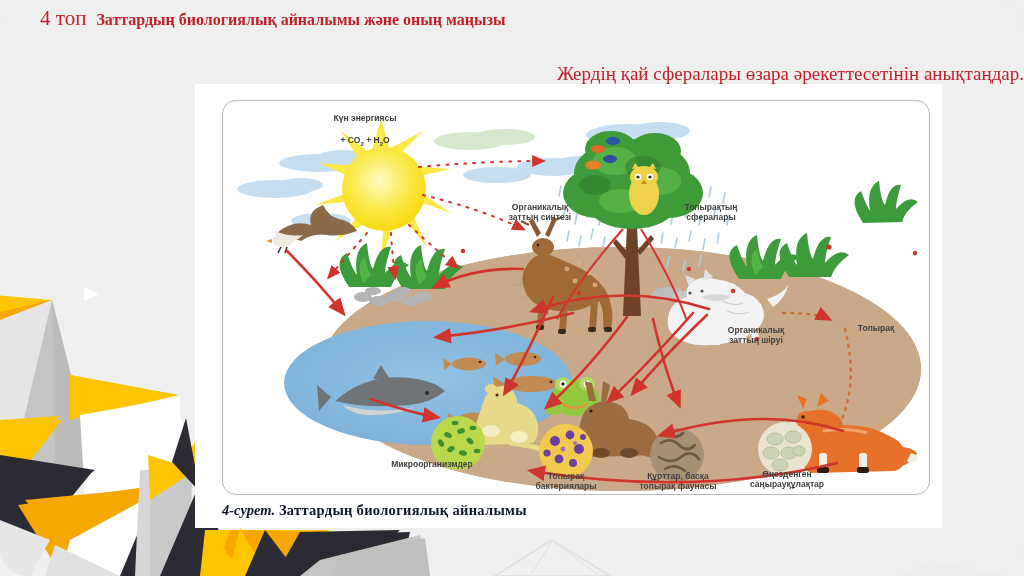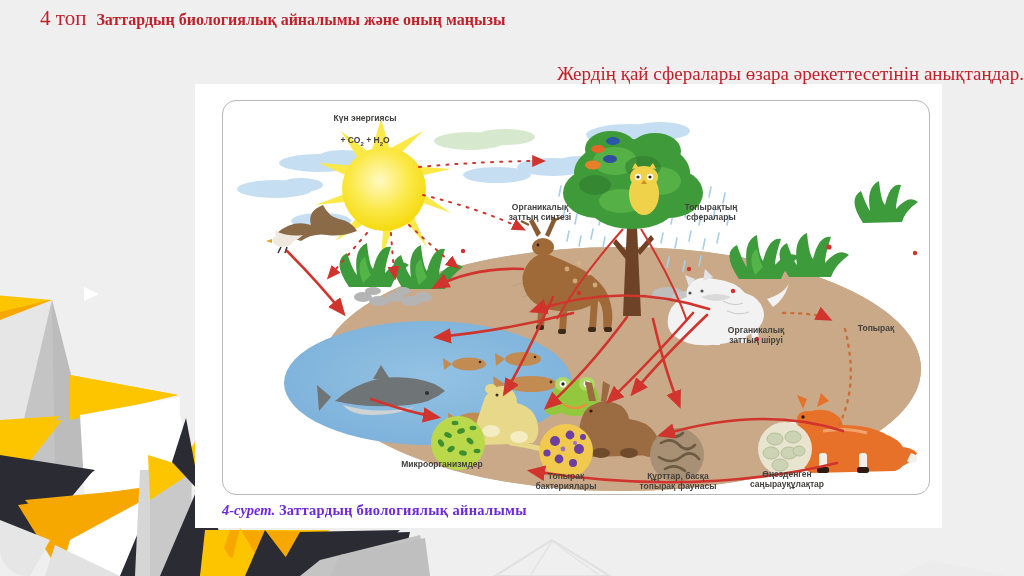--- a/index.html
+++ b/index.html
@@ -18,21 +18,21 @@
   .hdr { position:absolute; left:40px; top:6px; display:flex; align-items:baseline; gap:10px; white-space:nowrap; }
   .hdr-group { font-size:21px; color:#c0202a; font-family:"Liberation Serif", serif; }
   .hdr-title { font-size:16px; font-weight:bold; color:#c0202a; font-family:"Liberation Serif", serif; }
   .subtitle { position:absolute; left:0; top:56px; width:1024px; text-align:right;
               font-size:19px; color:#c0202a; font-family:"Liberation Serif", serif;margin-top:7px; }
 
   
   .card-outer { position:absolute; left:195px; top:84px; width:747px; height:444px; background:#ffffff;padding-left:12px; }
   .card-inner { position:absolute; left:27px; top:16px; width:708px; height:395px;
                 background:#ffffff; border:1px solid #b8b8b8; border-radius:14px; overflow:hidden; }
-  .caption { position:absolute; left:27px; top:418px; font-size:14.5px; color:#6d28d9;
+  .caption { position:absolute; left:27px; top:418px; font-size:14.5px; color:#0f172a;
              font-family:"Liberation Serif", serif; white-space:nowrap;text-align:center; }
   .caption .cap-num { font-style:italic; font-weight:bold; }
   .caption .cap-txt { font-weight:bold; letter-spacing:.3px; }
 
   
   .lbl { position:absolute; font-family:"Liberation Sans", sans-serif; font-weight:bold;
          color:#43413f; font-size:8.5px; line-height:1.22; text-align:center; white-space:pre-line; }
   .sub { font-size:6px; vertical-align:sub; }
 
   svg { display:block; }
@@ -530,21 +530,21 @@
 заттың синтезі</div>
 
       <div class="lbl" style="left:438px; top:101px; width:100px;">Топырақтың
 сфералары</div>
 
       <div class="lbl" style="left:478px; top:224px; width:110px;">Органикалық
 заттың шіруі</div>
 
       <div class="lbl" style="left:618px; top:222px; width:70px;">Топырақ</div>
 
-      <div class="lbl" style="left:149px; top:358px; width:140px;">Микроорганизмдер</div>
+      <div class="lbl" style="left:139px; top:358px; width:140px;">Микроорганизмдер</div>
 
       <div class="lbl" style="left:293px; top:370px; width:100px;">Топырақ
 бактериялары</div>
 
       <div class="lbl" style="left:506px; top:368px; width:116px;">Өңезденген
 саңырауқұлақтар</div>
 
       <div class="lbl" style="left:397px; top:370px; width:116px;">Құрттар, басқа
 топырақ фаунасы</div>
     </div>

